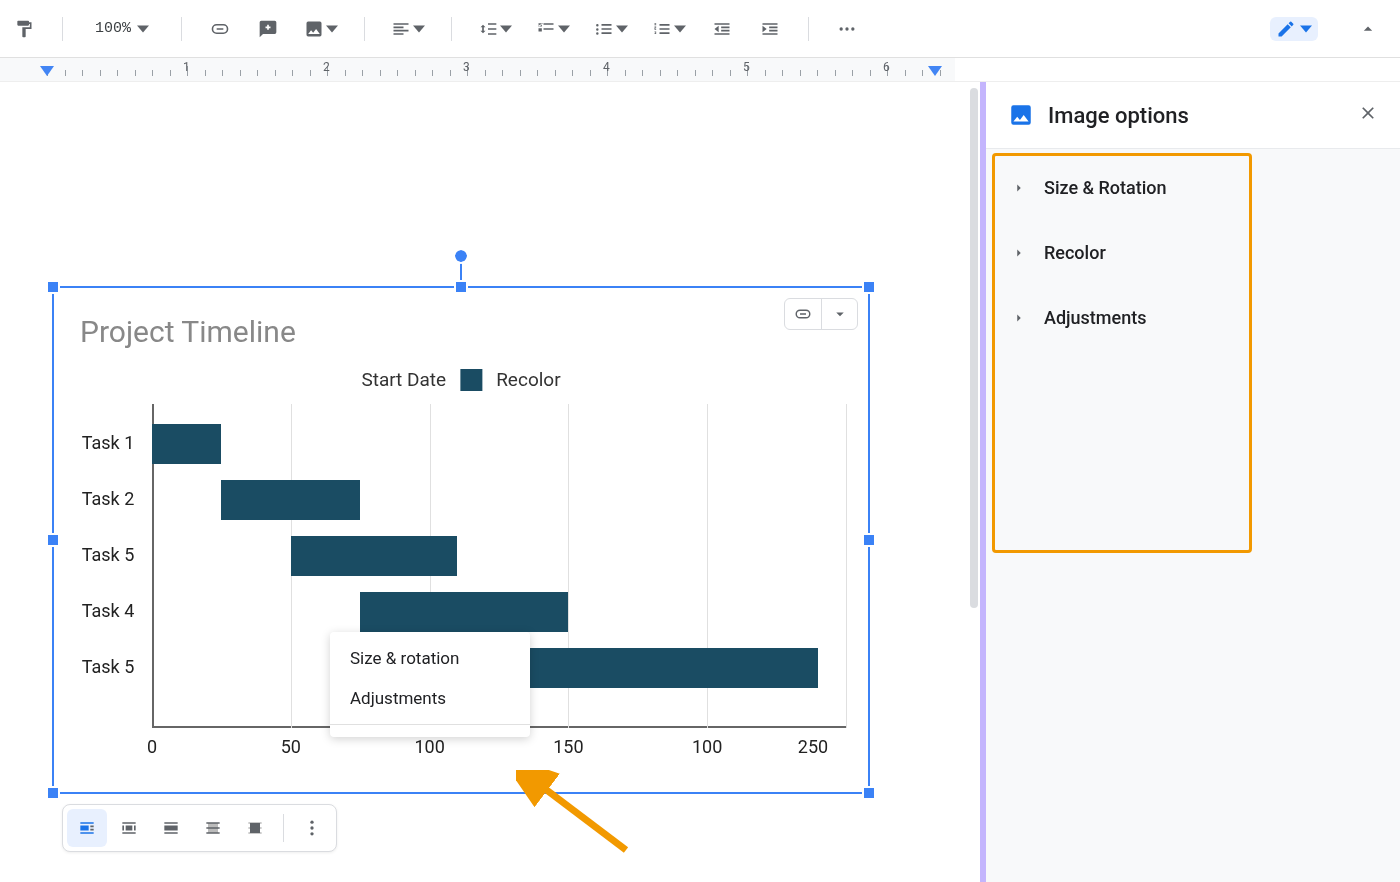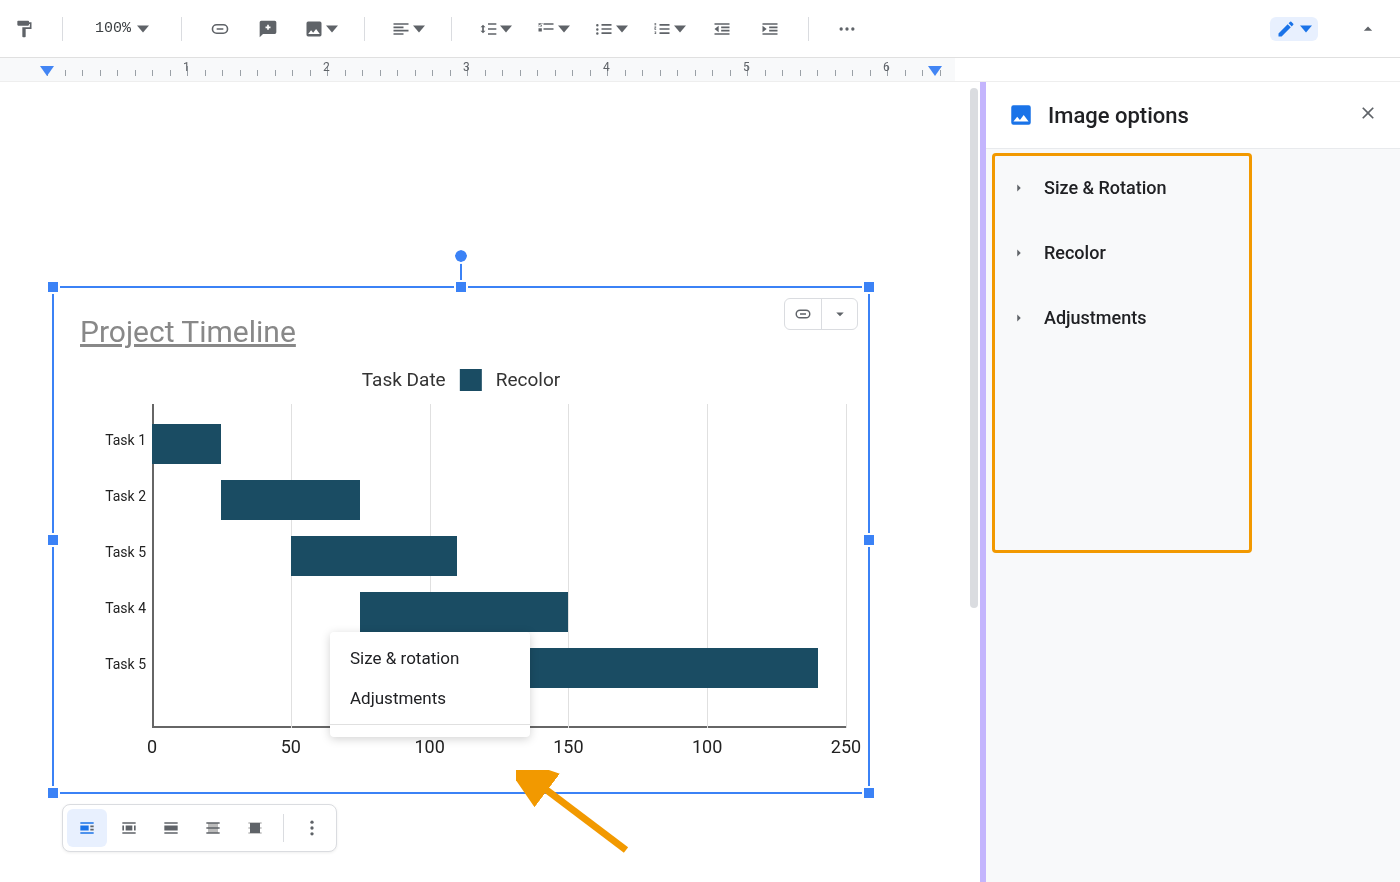--- a/index.html
+++ b/index.html
@@ -158,21 +158,20 @@
     width: 36px; height: 30px; color: #5f6368;
   }
   .chart-toolbar .ct-btn + .ct-btn { border-left: 1px solid #dadce0; }
 
   
   .chart-title {
     position: absolute;
     left: 26px; top: 26px;
     font-size: 30px;
     color: #888;
-    text-decoration: underline;
   }
   .legend {
     position: absolute;
     left: 50%; top: 80px;
     transform: translateX(-50%);
     display: flex; align-items: center; gap: 14px;
     font-size: 19px; color: #333;
   }
   .legend .sw {
     width: 22px; height: 22px; background: #1a4c63;
@@ -193,22 +192,22 @@
   .vgrid {
     position: absolute; top: 0; bottom: 0;
     width: 1px; background: #e0e0e0;
   }
   .bar-val {
     position: absolute; top: 0; bottom: 0;
     background: #1a4c63;
   }
   .ylab {
     position: absolute;
-    left: -56px; width: 76px; text-align: right;
-    font-size: 14px; color: #222;
+    left: -56px; width: 76px; text-align: center;
+    font-size: 18px; color: #222;
   }
   .xlab {
     position: absolute;
     top: 332px;
     font-size: 18px; color: #222;
     transform: translateX(-50%);
   }
 
   
   .ctx-menu {
@@ -517,39 +516,39 @@
         <div class="ct-btn">
           <svg class="g18" viewBox="0 0 24 24">
               <path fill="currentColor" d="M7 10l5 5 5-5z"></path>
             </svg>
         </div>
       </div>
 
       <div class="chart-title">Project Timeline</div>
 
       <div class="legend">
-        <span>Task Date</span>
+        <span>Start Date</span>
         <span class="sw"></span>
         <span>Recolor</span>
       </div>
 
       <div class="plot" id="plot">
         <div class="yaxis-line"></div>
         <div class="xaxis-line"></div>
       <div class="xlab" style="left: 26px;">0</div>
           <div class="vgrid" style="left: 164.8px;"></div>
           <div class="xlab" style="left: 164.8px;">50</div>
           <div class="vgrid" style="left: 303.6px;"></div>
           <div class="xlab" style="left: 303.6px;">100</div>
           <div class="vgrid" style="left: 442.4px;"></div>
           <div class="xlab" style="left: 442.4px;">150</div>
           <div class="vgrid" style="left: 581.2px;"></div>
           <div class="xlab" style="left: 581.2px;">100</div>
           <div class="vgrid" style="left: 720px;"></div>
-          <div class="xlab" style="left: 720px;">250</div>
+          <div class="xlab" style="left: 687px;">250</div>
           <div class="ylab" style="top: 28px;">Task 1</div>
           <div class="bar-val" style="left: 26px; width: 69.4px; top: 20px; height: 40px; background: rgb(26, 76, 99);"></div>
           <div class="ylab" style="top: 84px;">Task 2</div>
           <div class="bar-val" style="left: 95.4px; width: 138.8px; top: 76px; height: 40px; background: rgb(26, 76, 99);"></div>
           <div class="ylab" style="top: 140px;">Task 5</div>
           <div class="bar-val" style="left: 164.8px; width: 166.56px; top: 132px; height: 40px; background: rgb(26, 76, 99);"></div>
           <div class="ylab" style="top: 196px;">Task 4</div>
           <div class="bar-val" style="left: 234.2px; width: 208.2px; top: 188px; height: 40px; background: rgb(26, 76, 99);"></div>
           <div class="ylab" style="top: 252px;">Task 5</div>
           <div class="bar-val" style="left: 303.6px; width: 388.64px; top: 244px; height: 40px; background: rgb(26, 76, 99);"></div>

